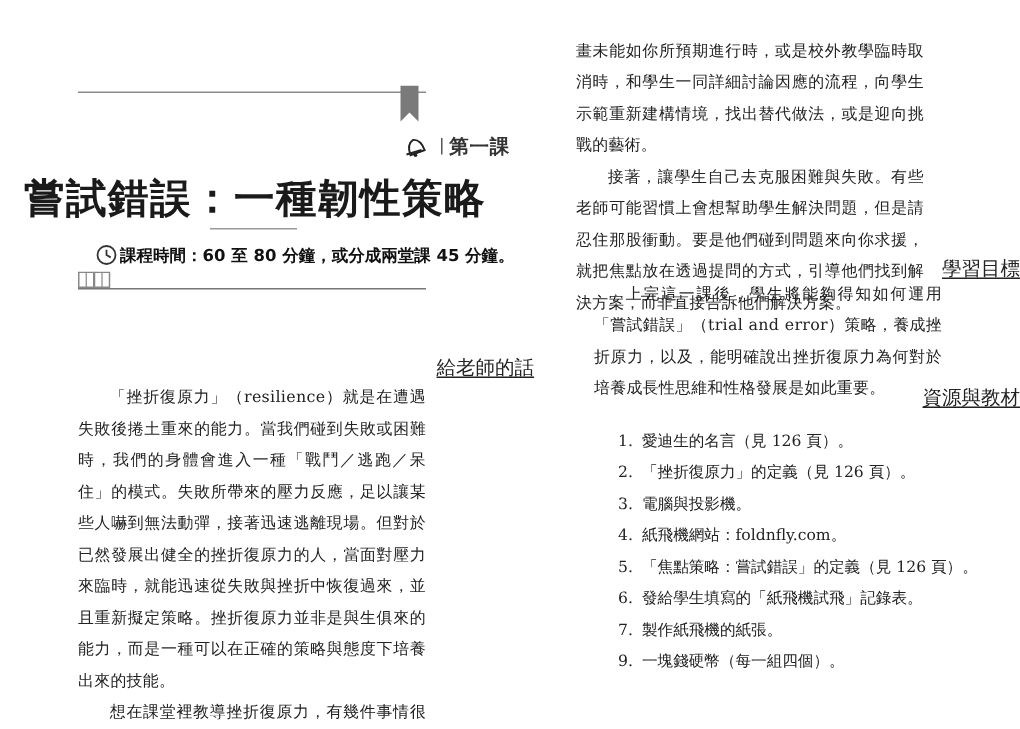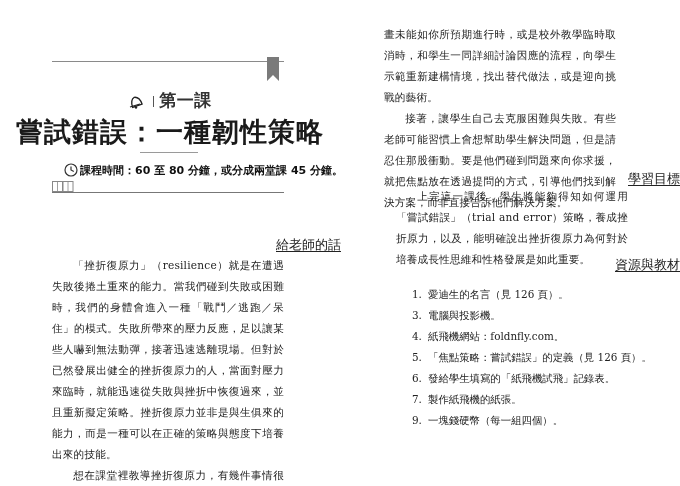--- a/index.html
+++ b/index.html
@@ -7,21 +7,21 @@
   body { font-family: "DejaVu Sans", sans-serif; color: #222; position: relative; }
 
   .spread { position: absolute; left: 0; top: 0; width: 680px; height: 486px; background: #fff; }
 
   
   .page-left { position: absolute; left: 0; top: 0; width: 340px; height: 486px; }
 
   .top-rule { position: absolute; left: 52px; top: 61px; width: 232px; height: 1px; background: #8a8a8a; }
   .bookmark { position: absolute; left: 266px; top: 57px; width: 14px; height: 24px; }
 
-  .lesson-label { position: absolute; left: 0; width: 340px; top: 89px; text-align: center; font-size: 17px; font-weight: bold; color: #333; letter-spacing: 0.5px; }
+  .lesson-label { position: absolute; left: 0; width: 340px; top: 89px; text-align: right; font-size: 13px; font-weight: bold; color: #333; letter-spacing: 0.5px; }
   .lesson-label .bell { display: inline-block; vertical-align: -3px; width: 16px; height: 14px; margin-right: 4px; }
   .lesson-label .sep { display: inline-block; width: 1px; height: 11px; background: #555; margin: 0 5px; vertical-align: -1px; }
 
   .lesson-title { position: absolute; left: 0; width: 340px; top: 114px; text-align: center; font-size: 27px; font-weight: bold; color: #1a1a1a; letter-spacing: 1px; }
 
   .title-rule { position: absolute; left: 140px; top: 152px; width: 58px; height: 1px; background: #9a9a9a; }
 
   .duration-row { position: absolute; left: 64px; top: 163px; font-size: 11px; font-weight: bold; color: #111; white-space: nowrap; }
   .duration-row .clock { display: inline-block; width: 14px; height: 14px; vertical-align: -3px; margin-right: 2px; }
 
@@ -73,21 +73,21 @@
       </svg><span>課程時間：60 至 80 分鐘，或分成兩堂課 45 分鐘。</span>
     </div>
     <svg class="book-icon" viewBox="0 0 22 11">
       <rect x="0.5" y="0.5" width="10" height="10" fill="none" stroke="#888" stroke-width="1"></rect>
       <rect x="11" y="0.5" width="10" height="10" fill="none" stroke="#888" stroke-width="1"></rect>
       <line x1="5.5" y1="0.5" x2="5.5" y2="10.5" stroke="#888" stroke-width="0.8"></line>
       <line x1="16" y1="0.5" x2="16" y2="10.5" stroke="#888" stroke-width="0.8"></line>
     </svg>
     <div class="duration-rule"></div>
 
-    <div class="section-head" style="left:1px; width:340px; top:236px;">給老師的話</div>
+    <div class="section-head" style="left:16px; width:340px; top:236px;">給老師的話</div>
 
     <div class="body-text" style="left:52px; top:255px; width:232px;">
       <p>「挫折復原力」（resilience）就是在遭遇失敗後捲土重來的能力。當我們碰到失敗或困難時，我們的身體會進入一種「戰鬥／逃跑／呆住」的模式。失敗所帶來的壓力反應，足以讓某些人嚇到無法動彈，接著迅速逃離現場。但對於已然發展出健全的挫折復原力的人，當面對壓力來臨時，就能迅速從失敗與挫折中恢復過來，並且重新擬定策略。挫折復原力並非是與生俱來的能力，而是一種可以在正確的策略與態度下培養出來的技能。</p>
       <p>想在課堂裡教導挫折復原力，有幾件事情很重要。第一，永遠都要示範你的挫折復原力給學生看。例如，當某堂課的計</p>
     </div>
 
     <div class="folio" style="left:50px;">
       <span class="num">126</span>
       <span style="display:inline-block;width:14px;"></span>
       <span>第三章 挑戰自我，成長茁壯</span>
@@ -101,20 +101,21 @@
     </div>
 
     <div class="section-head" style="left:0; width:340px; top:170px;">學習目標</div>
     <div class="body-text" style="left:56px; top:186px; width:232px;">
       <p>上完這一課後，學生將能夠得知如何運用「嘗試錯誤」（trial and error）策略，養成挫折原力，以及，能明確說出挫折復原力為何對於培養成長性思維和性格發展是如此重要。</p>
     </div>
 
     <div class="section-head" style="left:0; width:340px; top:256px;">資源與教材</div>
     <ol class="res-list">
       <li><span class="n">1.</span><span>愛迪生的名言（見 126 頁）。</span></li>
+      <li><span class="n">2.</span><span>「挫折復原力」的定義（見 126 頁）。</span></li>
       <li><span class="n">3.</span><span>電腦與投影機。</span></li>
       <li><span class="n">4.</span><span>紙飛機網站：foldnfly.com。</span></li>
       <li><span class="n">5.</span><span>「焦點策略：嘗試錯誤」的定義（見 126 頁）。</span></li>
       <li><span class="n">6.</span><span>發給學生填寫的「紙飛機試飛」記錄表。</span></li>
       <li><span class="n">7.</span><span>製作紙飛機的紙張。</span></li>
       <li><span class="n">9.</span><span>一塊錢硬幣（每一組四個）。</span></li>
     </ol>
 
     <div class="folio" style="right:58px; text-align:center;">
       <span>第一課 嘗試錯誤：一種韌性策略</span>

